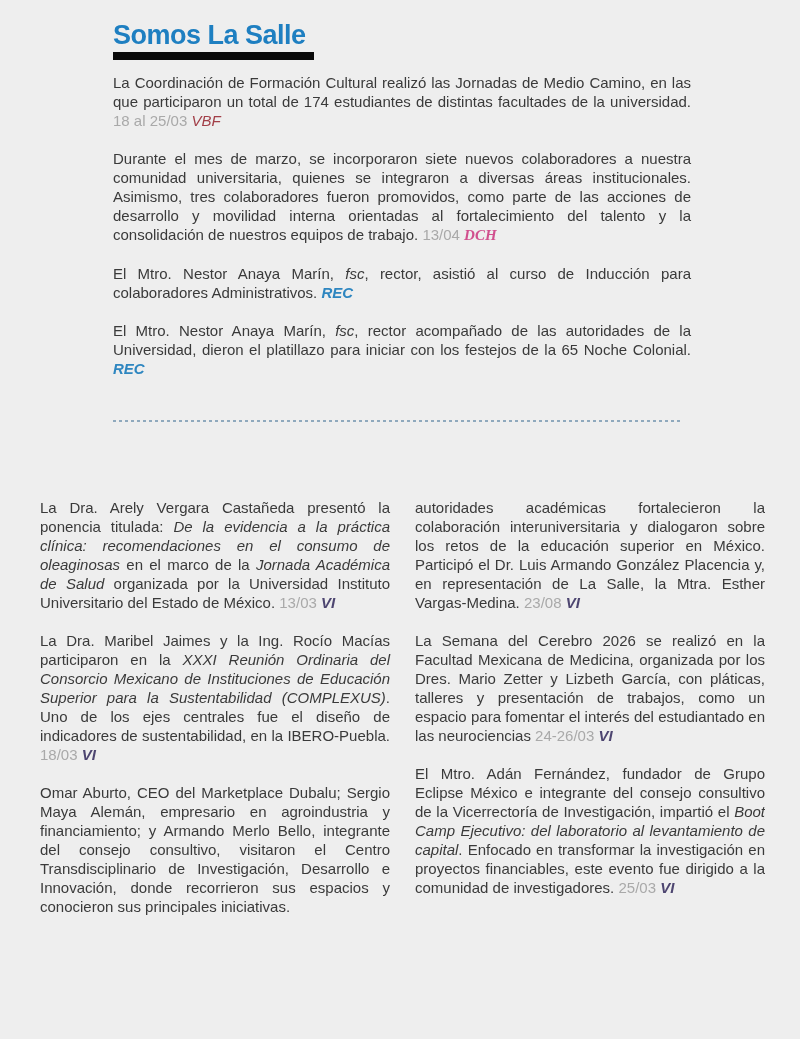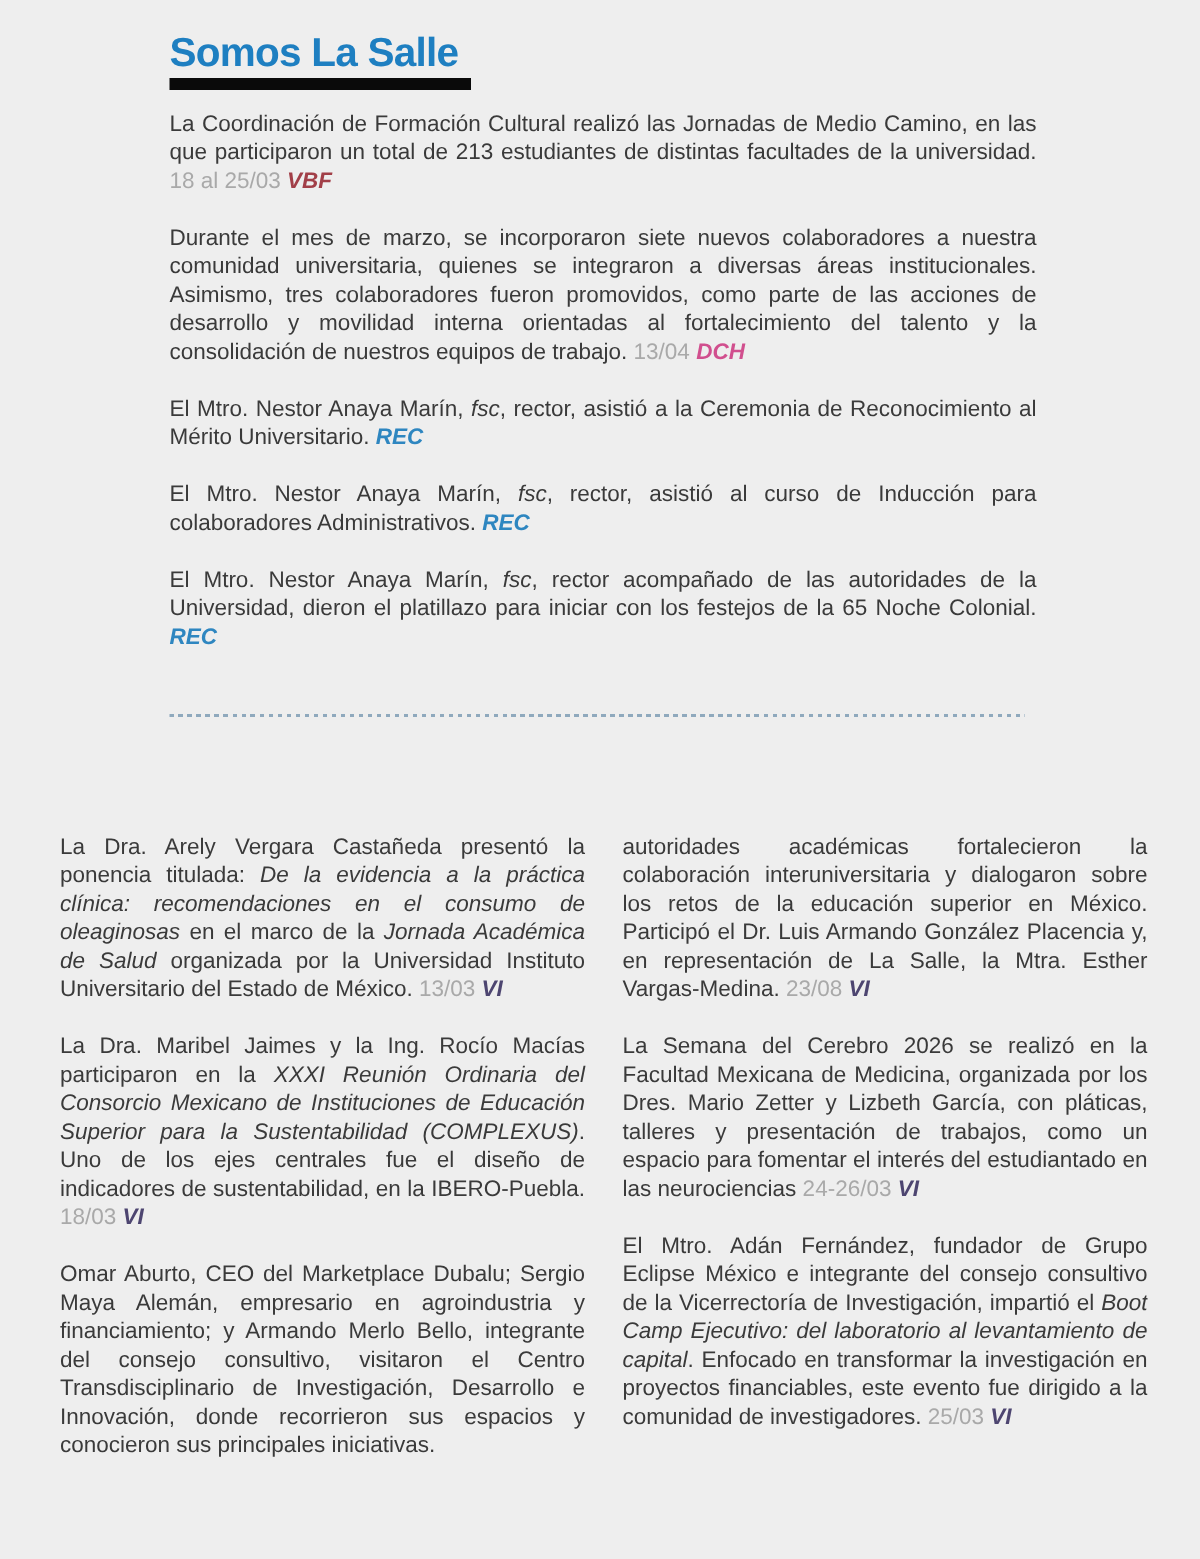--- a/index.html
+++ b/index.html
@@ -48,22 +48,22 @@
   .para {
     font-size: 15px;
     line-height: 19px;
     text-align: justify;
     margin-bottom: 19px;
     hyphens: auto;
     -webkit-hyphens: auto;
   }
   .seg-italic { font-style: italic; }
   .seg-date { color: var(--date-gray); }
-  .seg-vbf { font-style: italic; font-weight: bold; color: var(--tag-vbf); }
-  .seg-dch { font-style: italic; font-weight: bold; color: var(--tag-dch); }
+  .seg-vbf { font-style: italic; font-weight: normal; color: var(--tag-vbf); }
+  .seg-dch { font-style: italic; font-weight: bold; color: var(--tag-dch); font-family: Liberation Serif, serif; }
   .seg-rec { font-style: italic; font-weight: bold; color: var(--tag-rec); }
   .seg-vi  { font-style: italic; font-weight: bold; color: var(--tag-vi); }
   .divider {
     margin: 42px 0 0 113px;
     width: 570px;
     height: 2px;
     background: repeating-linear-gradient(90deg, var(--divider) 0 3px, transparent 3px 6px);
   }
   .section-idi {
     margin: 44px 0 0 40px;
@@ -76,23 +76,22 @@
 </head>
 <body>
 
 <div class="page">
 
   <section class="section-somos">
     <div class="heading-wrap">
       <h1 class="section-title">Somos La Salle</h1>
       <div class="title-bar"></div>
     </div>
-    <p class="para"><span class="seg seg-normal">La Coordinación de Formación Cultural realizó las Jornadas de Medio Camino, en las que participaron un total de 213 estudiantes de distintas facultades de la universidad. </span><span class="seg seg-date">18 al 25/03 </span><span class="seg seg-vbf">VBF</span></p>
+    <p class="para"><span class="seg seg-normal">La Coordinación de Formación Cultural realizó las Jornadas de Medio Camino, en las que participaron un total de 174 estudiantes de distintas facultades de la universidad. </span><span class="seg seg-date">18 al 25/03 </span><span class="seg seg-vbf">VBF</span></p>
     <p class="para"><span class="seg seg-normal">Durante el mes de marzo, se incorporaron siete nuevos colaboradores a nuestra comunidad universitaria, quienes se integraron a diversas áreas institucionales. Asimismo, tres colaboradores fueron promovidos, como parte de las acciones de desarrollo y movilidad interna orientadas al fortalecimiento del talento y la consolidación de nuestros equipos de trabajo. </span><span class="seg seg-date">13/04 </span><span class="seg seg-dch">DCH</span></p>
-    <p class="para"><span class="seg seg-normal">El Mtro. Nestor Anaya Marín, </span><span class="seg seg-italic">fsc</span><span class="seg seg-normal">, rector, asistió a la Ceremonia de Reconocimiento al Mérito Universitario. </span><span class="seg seg-rec">REC</span></p>
     <p class="para"><span class="seg seg-normal">El Mtro. Nestor Anaya Marín, </span><span class="seg seg-italic">fsc</span><span class="seg seg-normal">, rector, asistió al curso de Inducción para colaboradores Administrativos. </span><span class="seg seg-rec">REC</span></p>
     <p class="para"><span class="seg seg-normal">El Mtro. Nestor Anaya Marín, </span><span class="seg seg-italic">fsc</span><span class="seg seg-normal">, rector acompañado de las autoridades de la Universidad, dieron el platillazo para iniciar con los festejos de la 65 Noche Colonial. </span><span class="seg seg-rec">REC</span></p>
   </section>
 
   <div class="divider"></div>
 
   <section class="section-idi">
     <div class="heading-wrap">
       <div class="title-bar"></div>
     </div>

